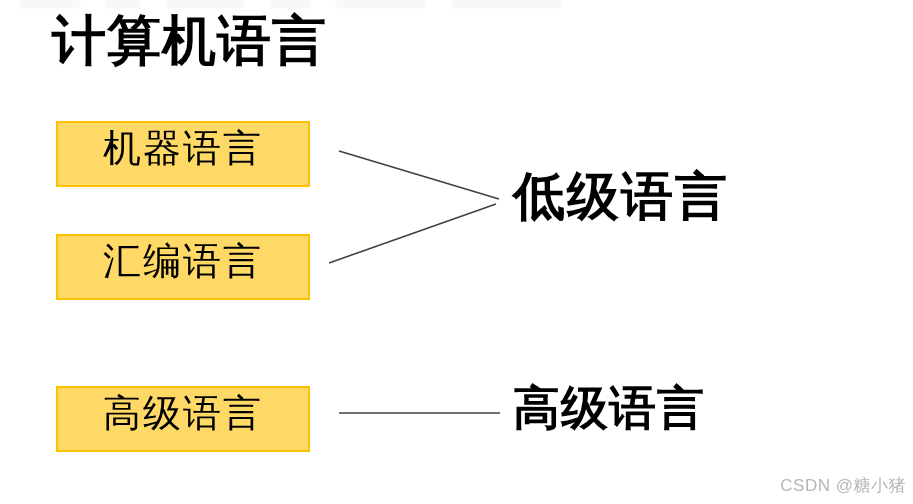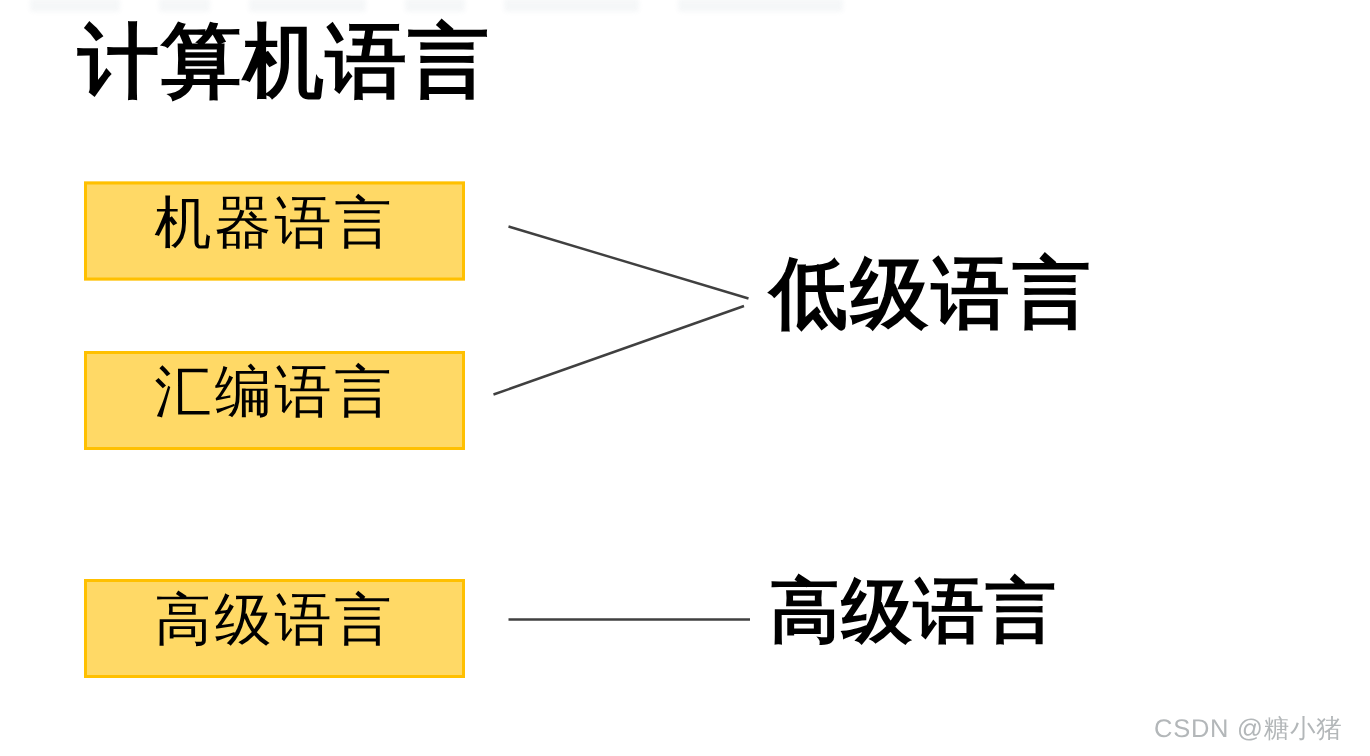--- a/index.html
+++ b/index.html
@@ -44,21 +44,21 @@
   .side-label {
     position: absolute; left: 513px;
     font-weight: 700; color: #000; white-space: nowrap; line-height: 1;
   }
   .label-low  { top: 171px; font-size: 52px; letter-spacing: 2px; }
   .label-java { top: 385px; font-size: 47px; letter-spacing: 1px; }
 
   .connectors { position: absolute; left: 0; top: 0; pointer-events: none; }
 
   .watermark {
-    position: absolute; right: 18px; top: 474px;
+    position: absolute; right: 7px; top: 474px;
     font-family: "Liberation Sans", "DejaVu Sans", sans-serif;
     font-size: 17px; letter-spacing: 0.5px; white-space: nowrap;
   }
 </style>
 </head>
 <body>
 
 <div class="stage">
 
   <div class="top-artifact">

